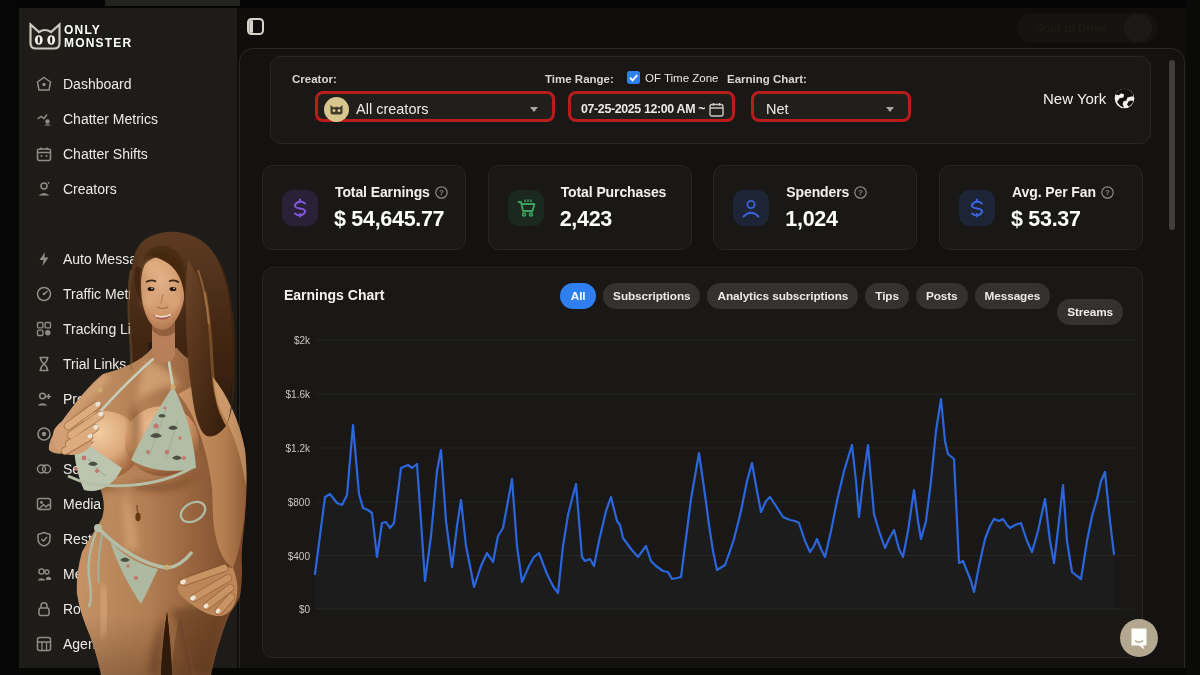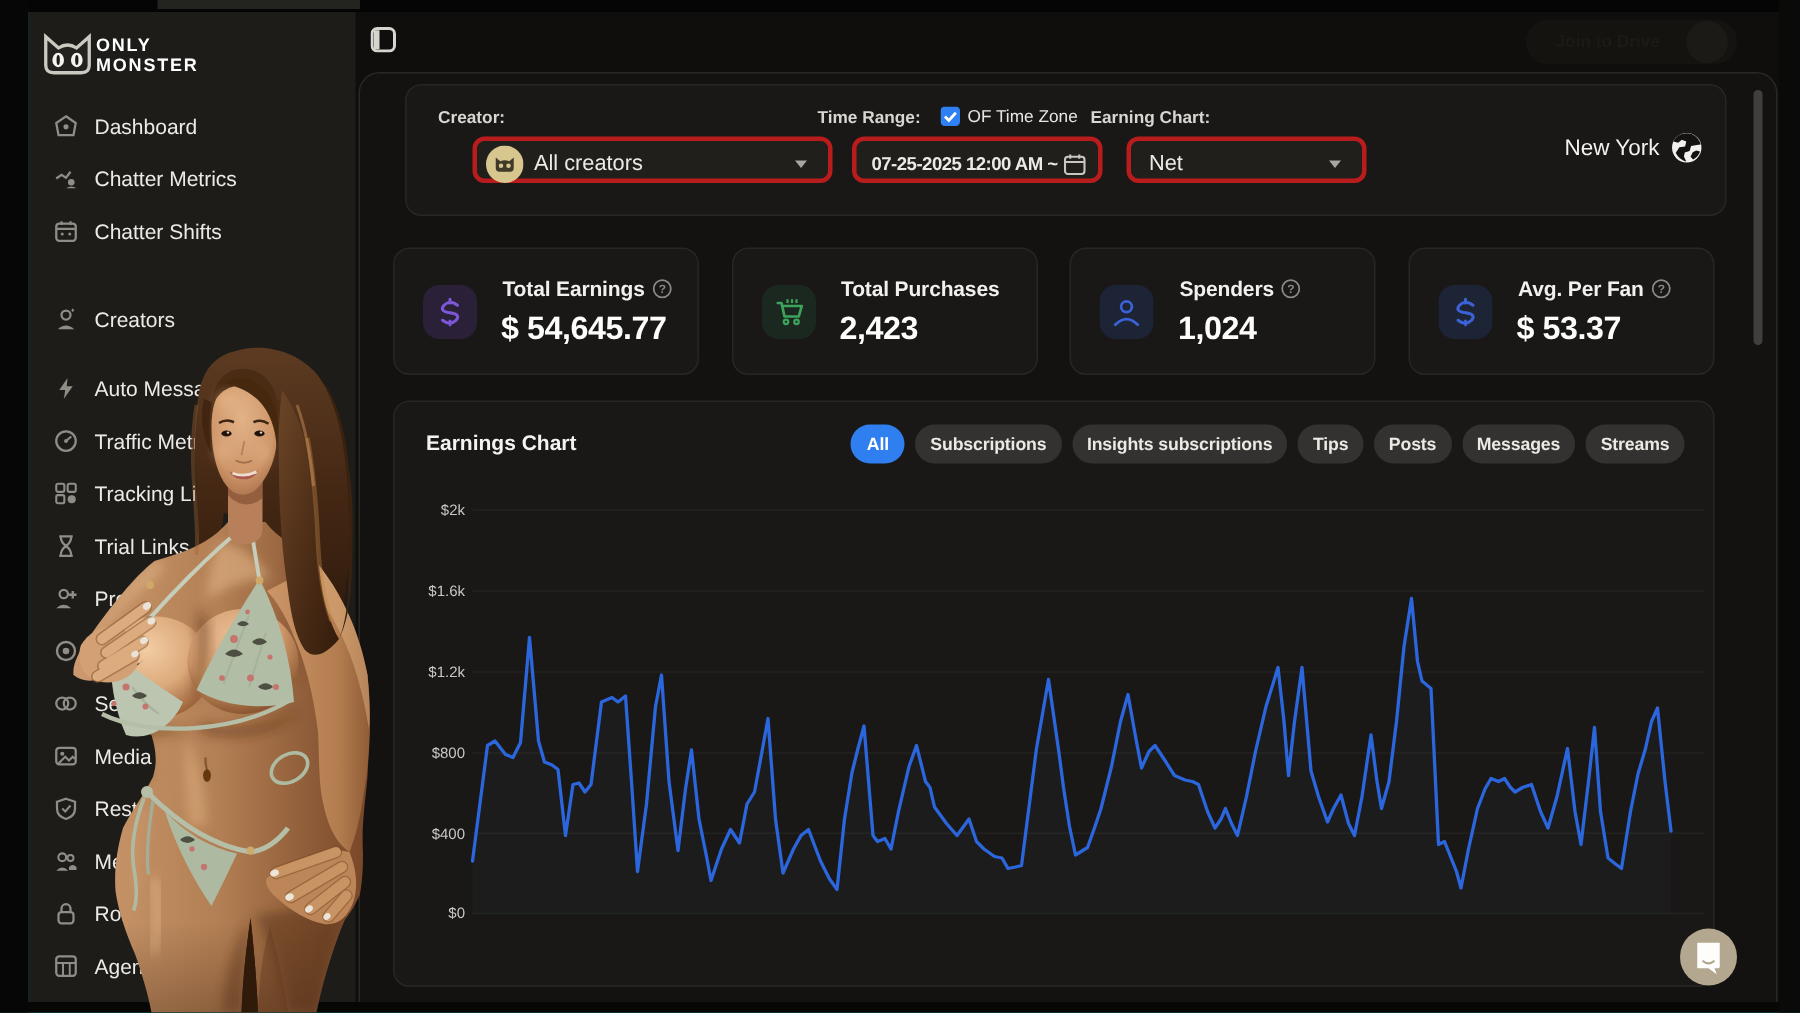--- a/index.html
+++ b/index.html
@@ -1,18 +1,18 @@
 <!DOCTYPE html>
 <html><head>
 <meta charset="utf-8">
 <style>
   * { margin:0; padding:0; box-sizing:border-box; }
   html,body { width:1200px; height:675px; background:#040404; overflow:hidden; }
   body { font-family:"Liberation Sans", sans-serif; }
-  #stage { position:absolute; top:0; left:0; width:1200px; height:675px; background:#14b8a6; }
+  #stage { position:absolute; top:0; left:0; width:1200px; height:675px; background:#e5e5e5; }
   .abs { position:absolute; }
   #app { position:absolute; left:19px; top:8px; width:1167px; height:660px; background:#0f0e0c; overflow:hidden; }
   #sidebar { position:absolute; left:0; top:0; width:218px; height:660px; background:#1d1c19; }
   #panel { position:absolute; left:220px; top:40px; width:946px; height:640px; background:#131211; border:1px solid #292824; border-radius:14px; }
   .card { position:absolute; background:#191817; border:1px solid #272623; border-radius:11px; }
   .label { position:absolute; font-size:11.5px; color:#d8d6d1; font-weight:700; }
   .inputbox { position:absolute; background:#201f1c; border:3px solid #b91c1c; border-radius:8px; color:#eceae6; font-size:15px;margin-left:24px; }
   .menu-item { position:absolute; left:9px; width:196px; height:31px; color:#eceae6; font-size:14px; display:flex; align-items:center; }
   .menu-item .mi { width:16px; height:16px; margin-left:8px; margin-right:11px; flex:none; }
   .pill { height:26px; border-radius:13px; background:#343230; color:#eceae4; font-size:11.8px; font-weight:600; letter-spacing:-0.1px; display:flex; align-items:center; justify-content:center; white-space:nowrap; }
@@ -50,21 +50,21 @@
 </div>
 <div class="menu-item" style="top:130px; ">
   <svg class="mi" viewBox="0 0 16 16">
             <rect x="1.5" y="3" width="13" height="11.5" rx="2" fill="none" stroke="#8f8d85" stroke-width="1.5"></rect>
             <path d="M1.5 6.5 H14.5 M5 1.5 V4 M11 1.5 V4" stroke="#8f8d85" stroke-width="1.5"></path>
             <circle cx="5.5" cy="10" r="1" fill="#8f8d85"></circle>
             <circle cx="10.5" cy="10" r="1" fill="#8f8d85"></circle>
           </svg>
           <span>Chatter Shifts</span>
 </div>
-<div class="menu-item" style="top:165px;margin-top:24px; ">
+<div class="menu-item" style="top:165px; ">
   <svg class="mi" viewBox="0 0 16 16">
             <circle cx="8" cy="5" r="3" fill="none" stroke="#8f8d85" stroke-width="1.5"></circle>
             <path d="M2.5 14.5 q5.5 -5 11 0 Z" fill="#8f8d85"></path>
             <path d="M11.5 2 l1 -1.5 1 1.5 -1 1 Z" fill="#8f8d85"></path>
           </svg>
           <span>Creators</span>
 </div>
 <div class="menu-item" style="top:235px; ">
   <svg class="mi" viewBox="0 0 16 16">
             <path d="M9 1 L3.5 9 H7.5 L6.5 15 L12.5 6.5 H8.5 Z" fill="#8f8d85"></path>
@@ -249,25 +249,25 @@
               <text x="6.5" y="9.3" font-size="8" fill="#8b8983" text-anchor="middle" font-weight="bold">?</text>
             </svg></div>
   <div style="position:absolute; left:71px; top:41px; font-size:21.5px; font-weight:700; color:#fdfdfc; white-space:nowrap; letter-spacing:-0.3px;">$ 53.37</div>
 </div>
 
       <div class="card" id="chartcard" style="left:22px; top:218px; width:881px; height:391px;">
         <div class="abs" style="left:21px; top:19px; color:#f5f3f0; font-size:14px; font-weight:700;">Earnings Chart</div>
         <div style="position:absolute; right:19px; top:15px; display:flex; gap:7px;">
             <div class="pill" style="position:static; width:36px; padding:0 0; background:#2f7ff0; color:#fff;">All</div>
             <div class="pill" style="position:static; padding:0 10px; ">Subscriptions</div>
-            <div class="pill" style="position:static; padding:0 10px; ">Insights subscriptions</div>
+            <div class="pill" style="position:static; padding:0 10px; ">Analytics subscriptions</div>
             <div class="pill" style="position:static; padding:0 10px; ">Tips</div>
             <div class="pill" style="position:static; padding:0 10px; ">Posts</div>
             <div class="pill" style="position:static; padding:0 10px; ">Messages</div>
-            <div class="pill" style="position:static; padding:12px 10px; ">Streams</div>
+            <div class="pill" style="position:static; padding:12px 10px;margin-top:16px; ">Streams</div>
           </div>
         <div class="ylab" style="left:7px; top:67px;">$2k</div>
           <div class="ylab" style="left:7px; top:121px;">$1.6k</div>
           <div class="ylab" style="left:7px; top:175px;">$1.2k</div>
           <div class="ylab" style="left:7px; top:229px;">$800</div>
           <div class="ylab" style="left:7px; top:282.5px;">$400</div>
           <div class="ylab" style="left:7px; top:336px;">$0</div>
         <svg class="abs" style="left:0; top:0;" width="881" height="391" viewBox="0 0 881 391">
           <line x1="52" y1="72" x2="873" y2="72" stroke="#232220" stroke-width="1"></line>
             <line x1="52" y1="126" x2="873" y2="126" stroke="#232220" stroke-width="1"></line>

